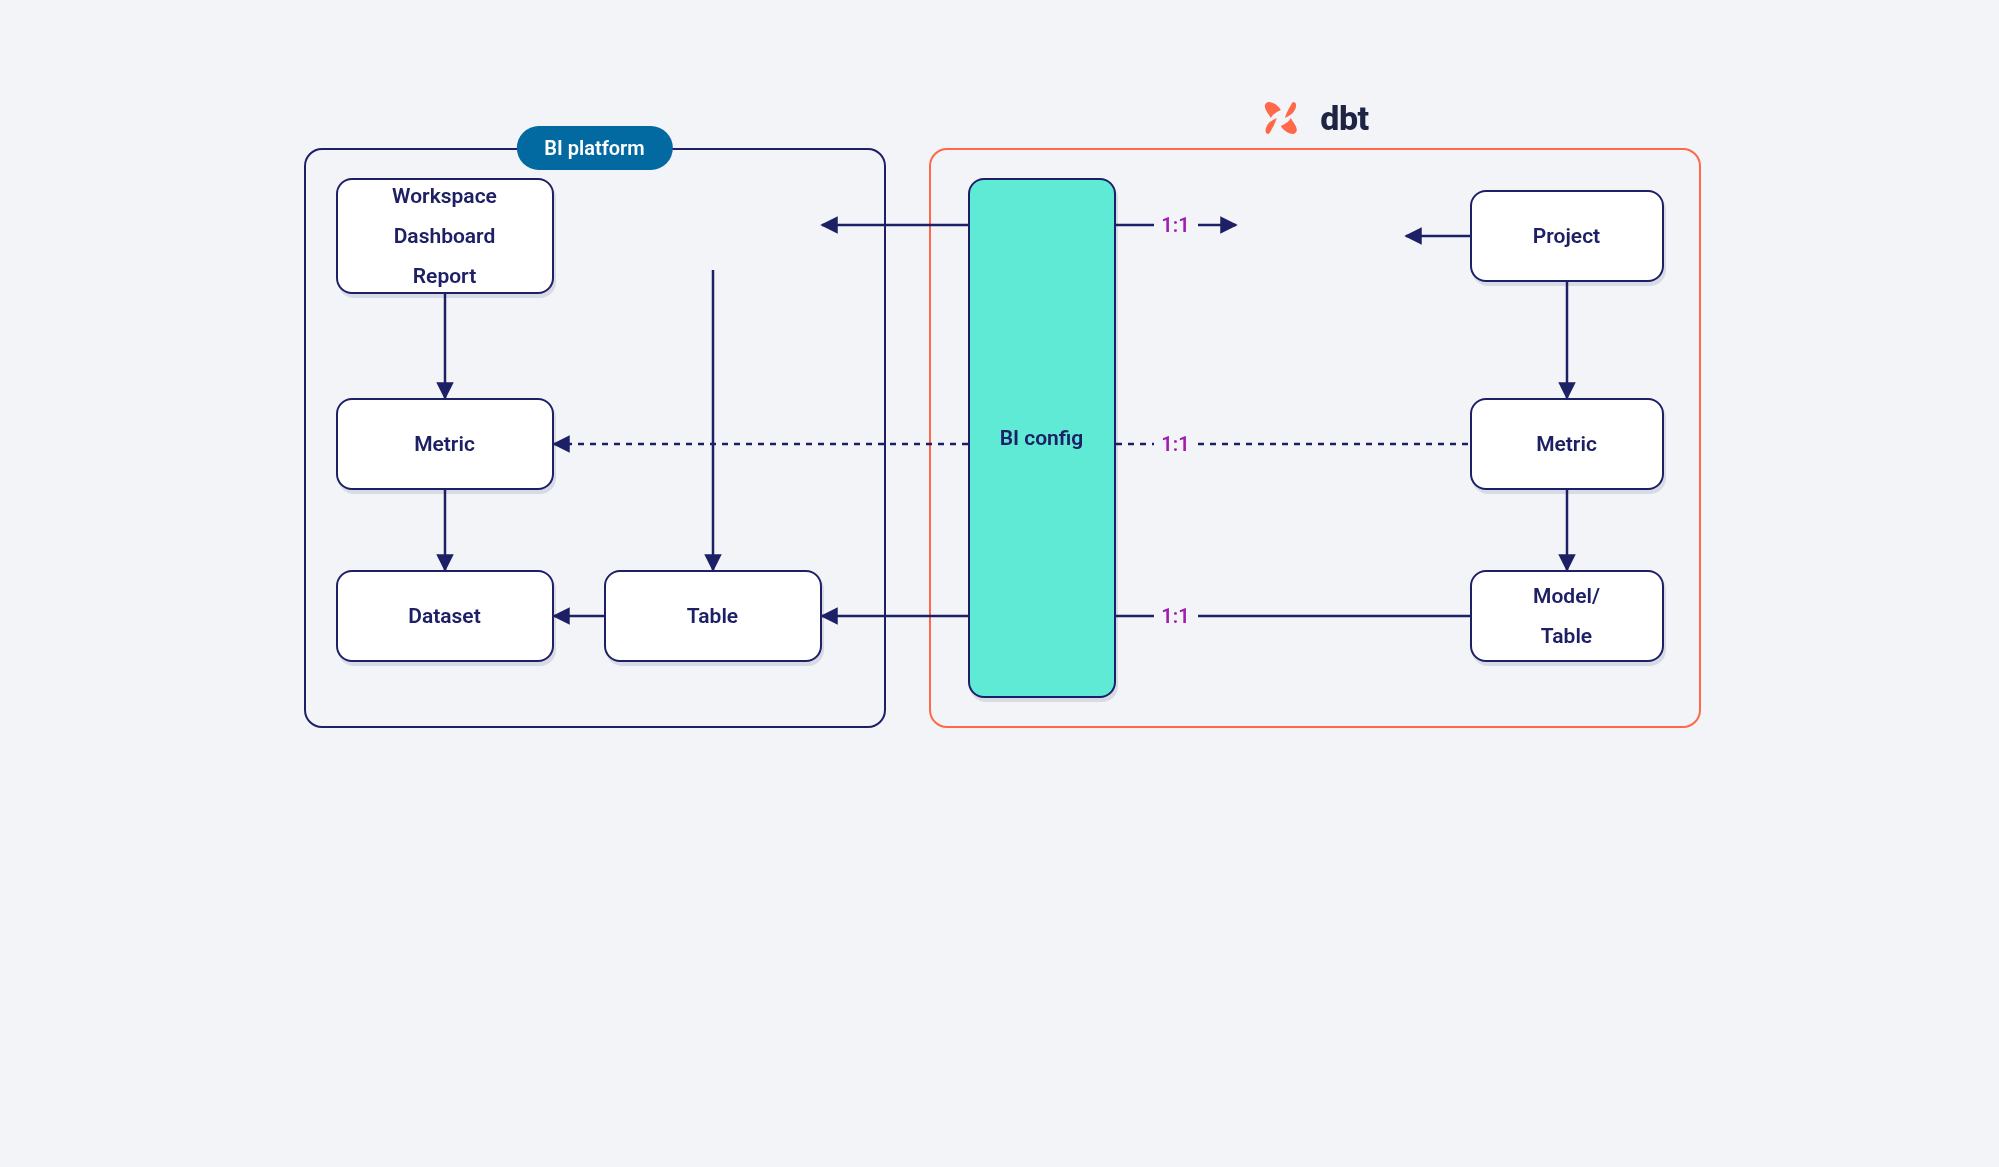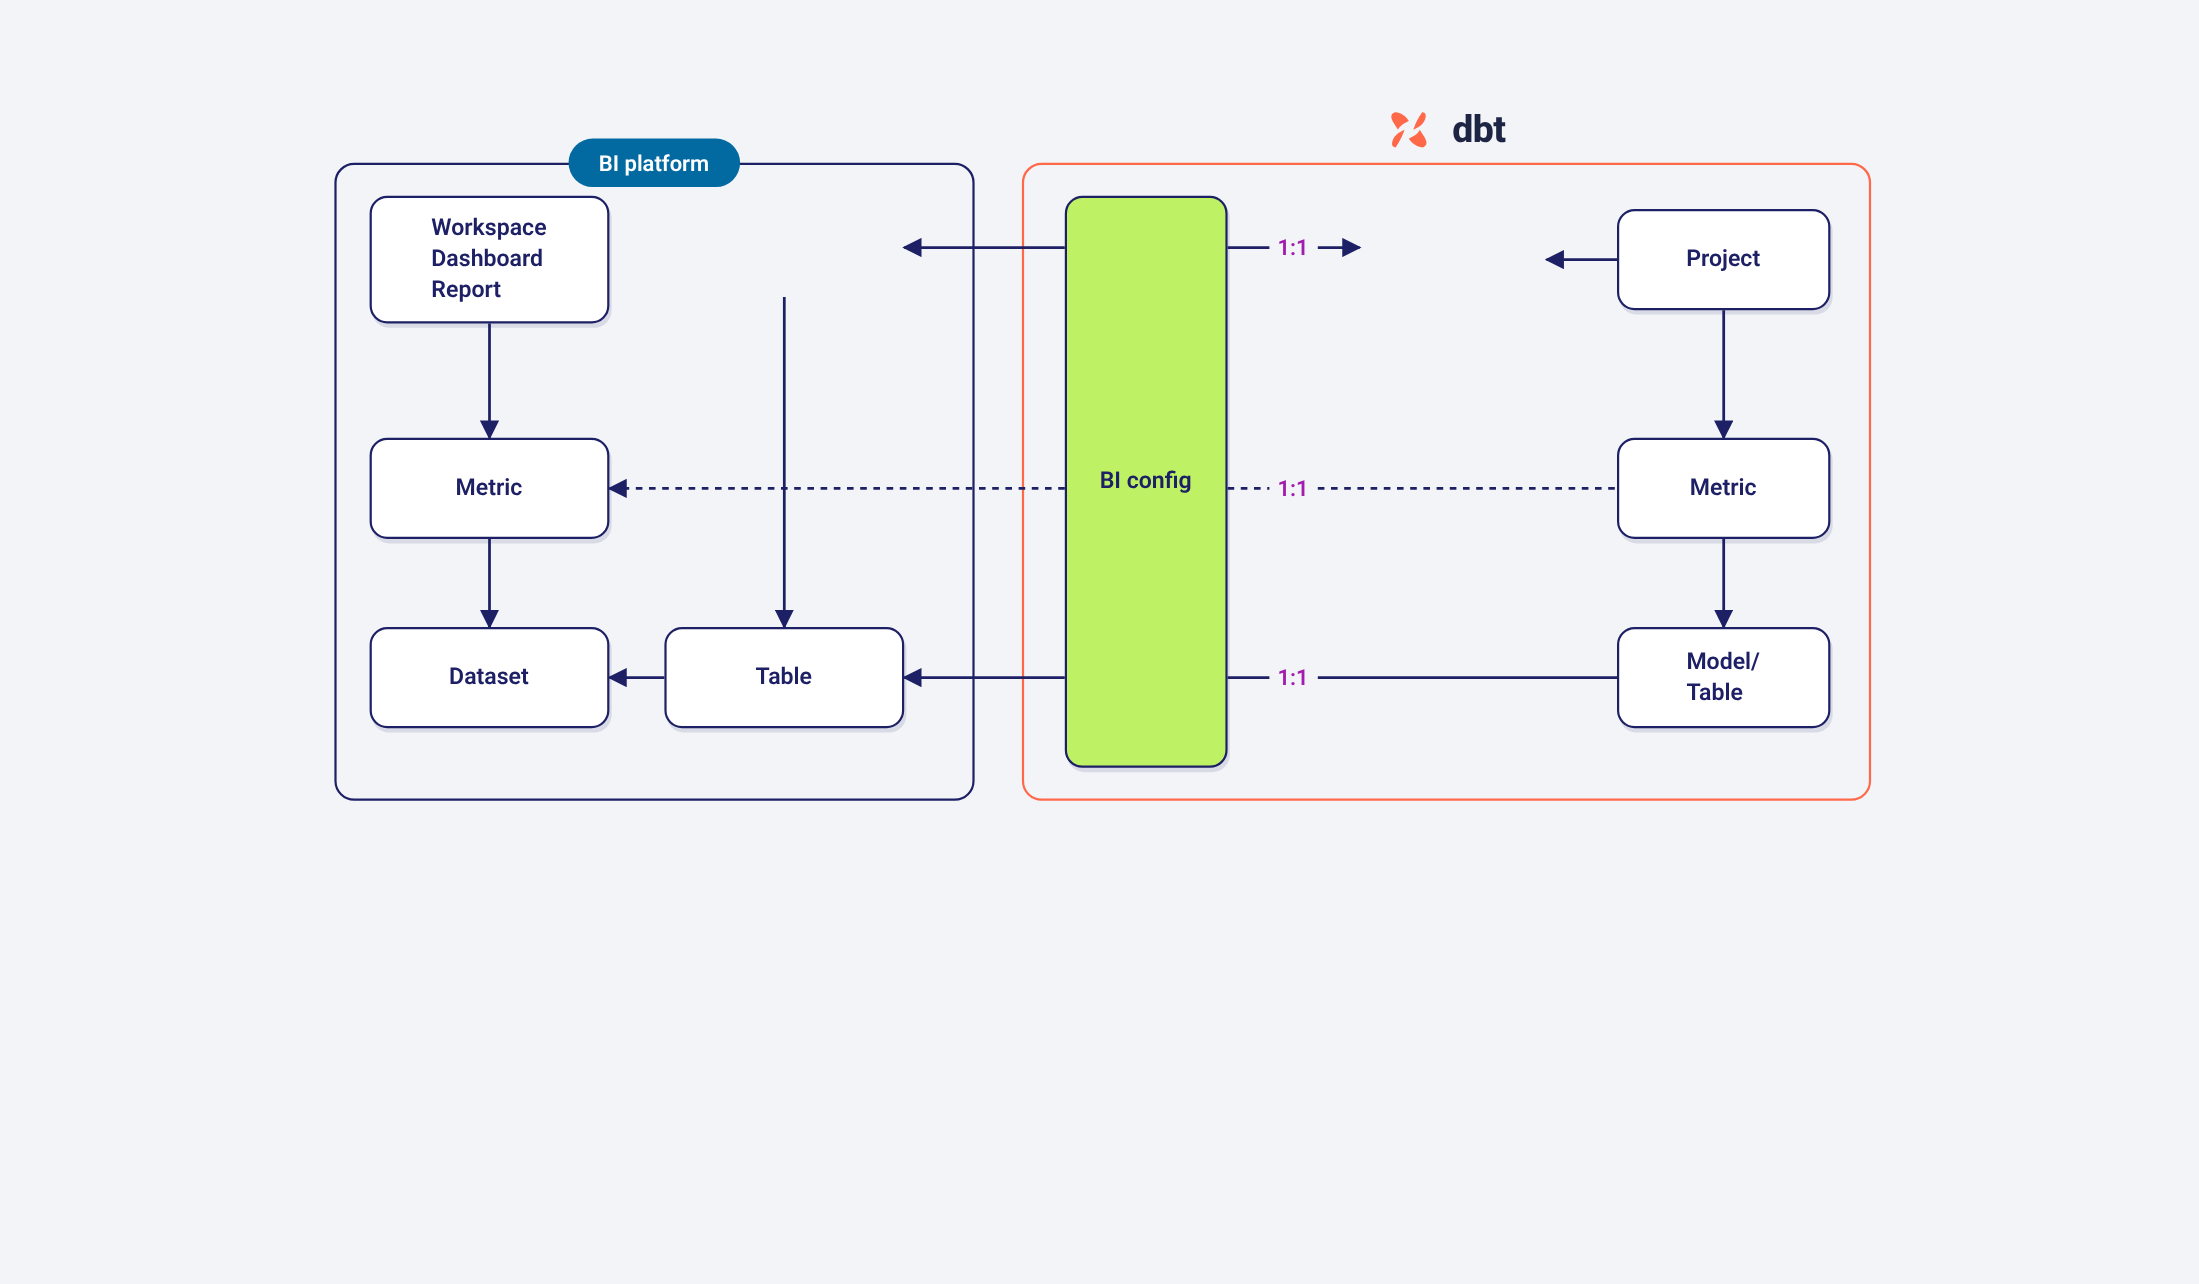--- a/index.html
+++ b/index.html
@@ -65,24 +65,24 @@
     justify-content: center;
     text-align: center;
     font-size: 21px;
     font-weight: 600;
     color: #1e2066;
     line-height: 1.25;
     padding: 8px 14px;
     box-shadow: 2px 4px 0 rgba(30,32,102,0.12);
   }
   .node.green {
-    background: #bef264;
+    background: #5eead4;
     border-color: #1e2066;
   }
-  .stack { display:flex; flex-direction:column; align-items:flex-start; gap:2px; }
+  .stack { display:flex; flex-direction:column; align-items:center; gap:14px; }
   .mini-arrow {
     width: 0; height: 0;
     border-left: 5px solid transparent;
     border-right: 5px solid transparent;
     border-top: 8px solid #1e2066;
     margin: 2px 0;
   }
   .edge-label {
     position: absolute;
     font-size: 20px;

